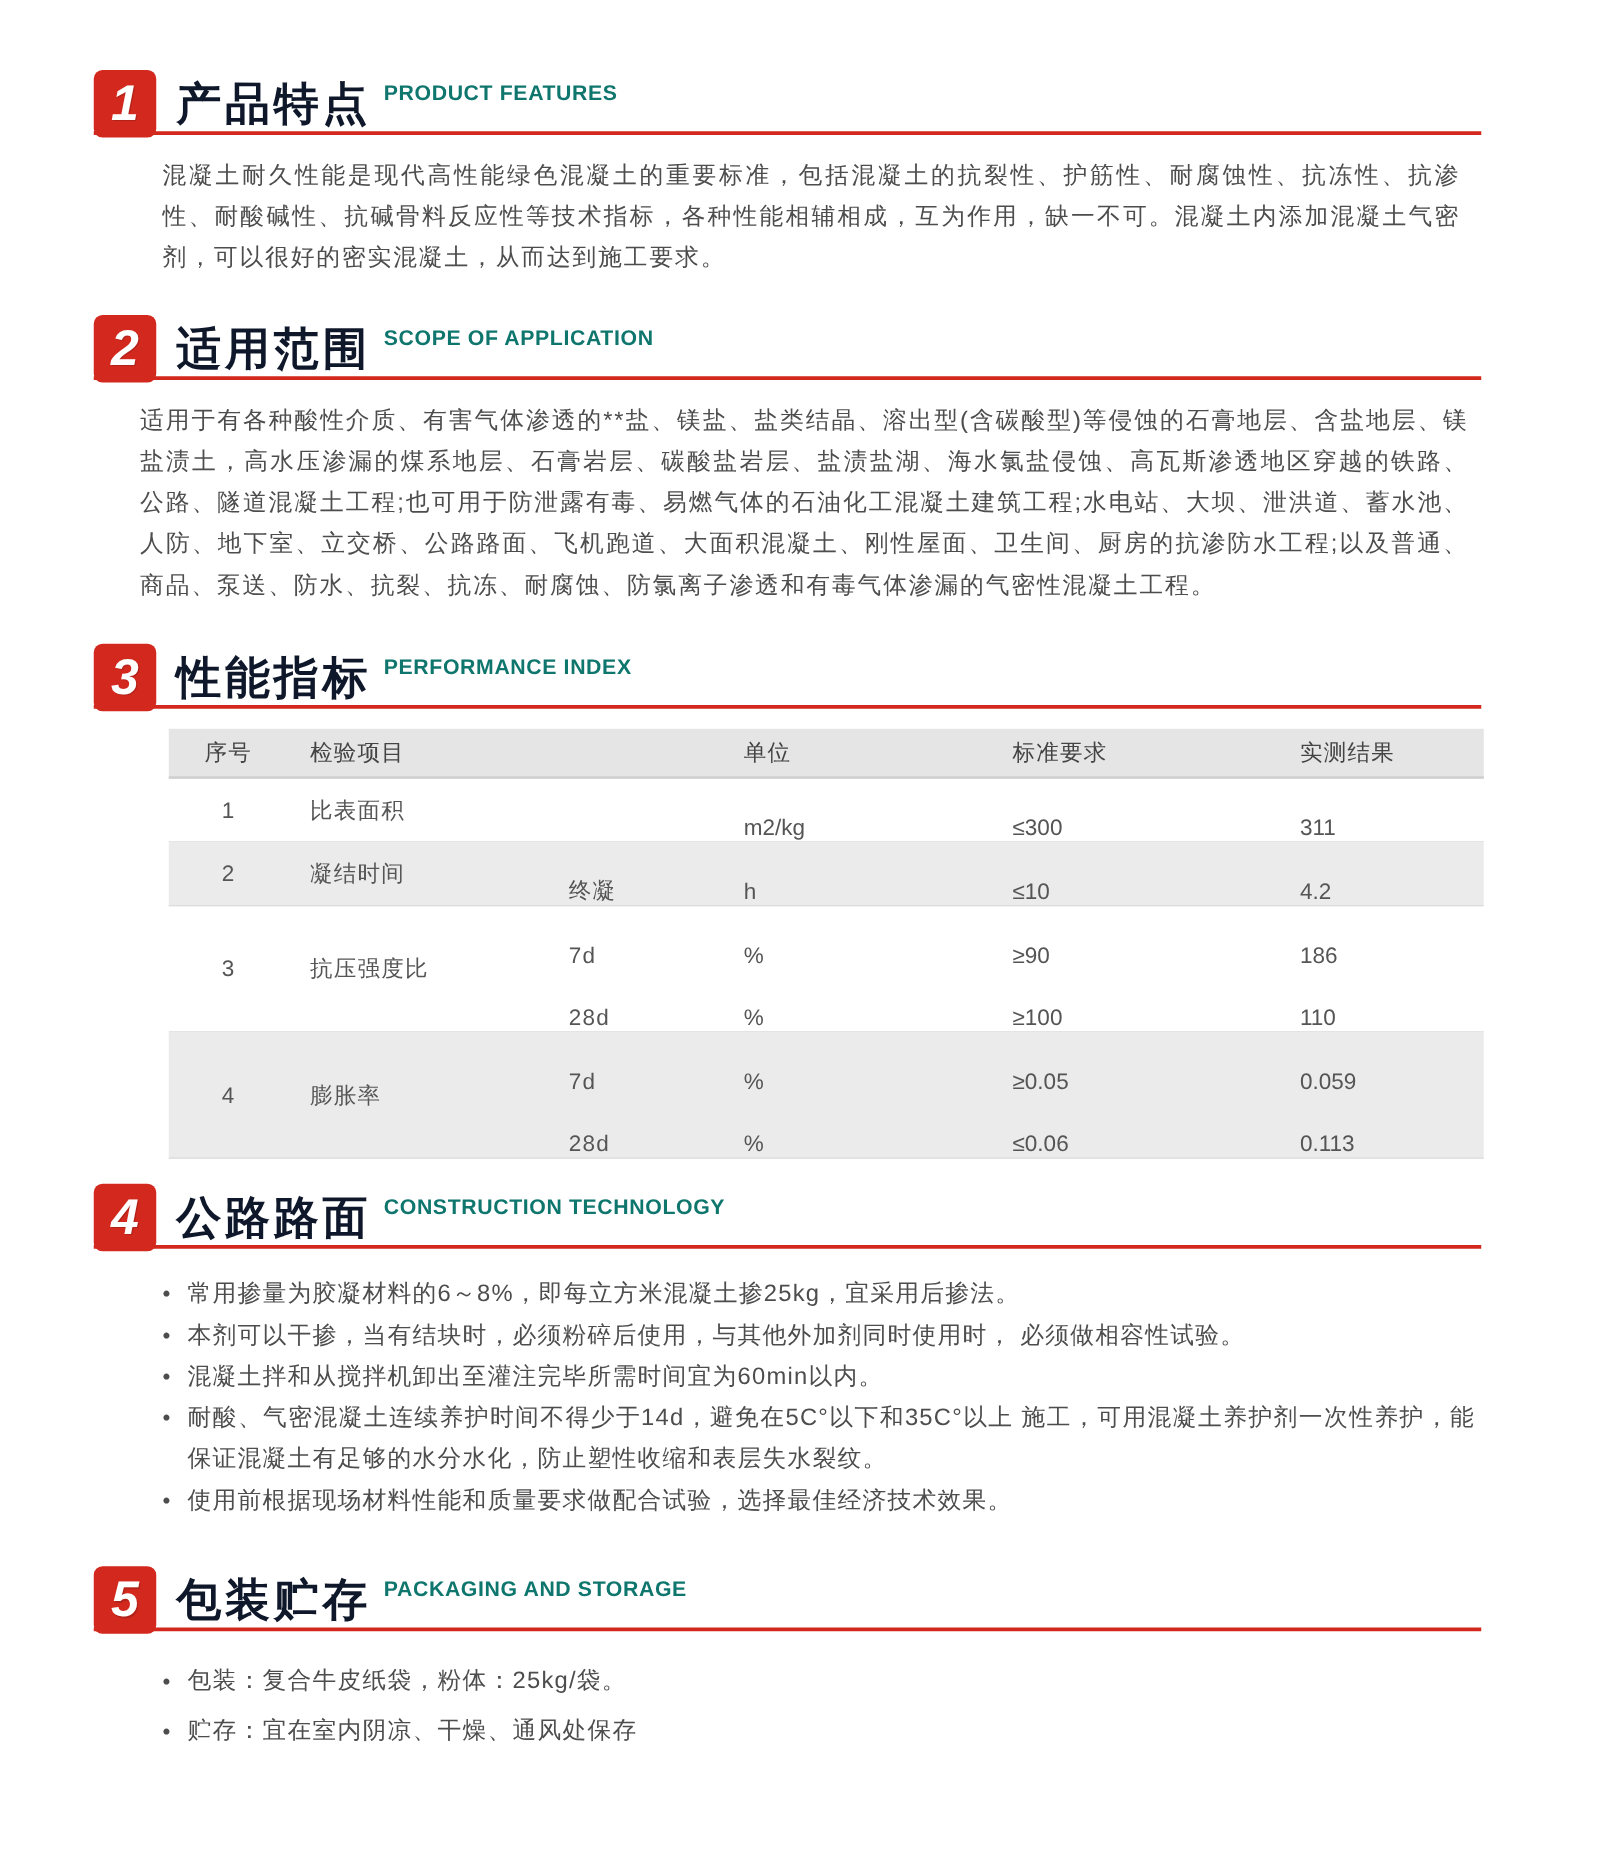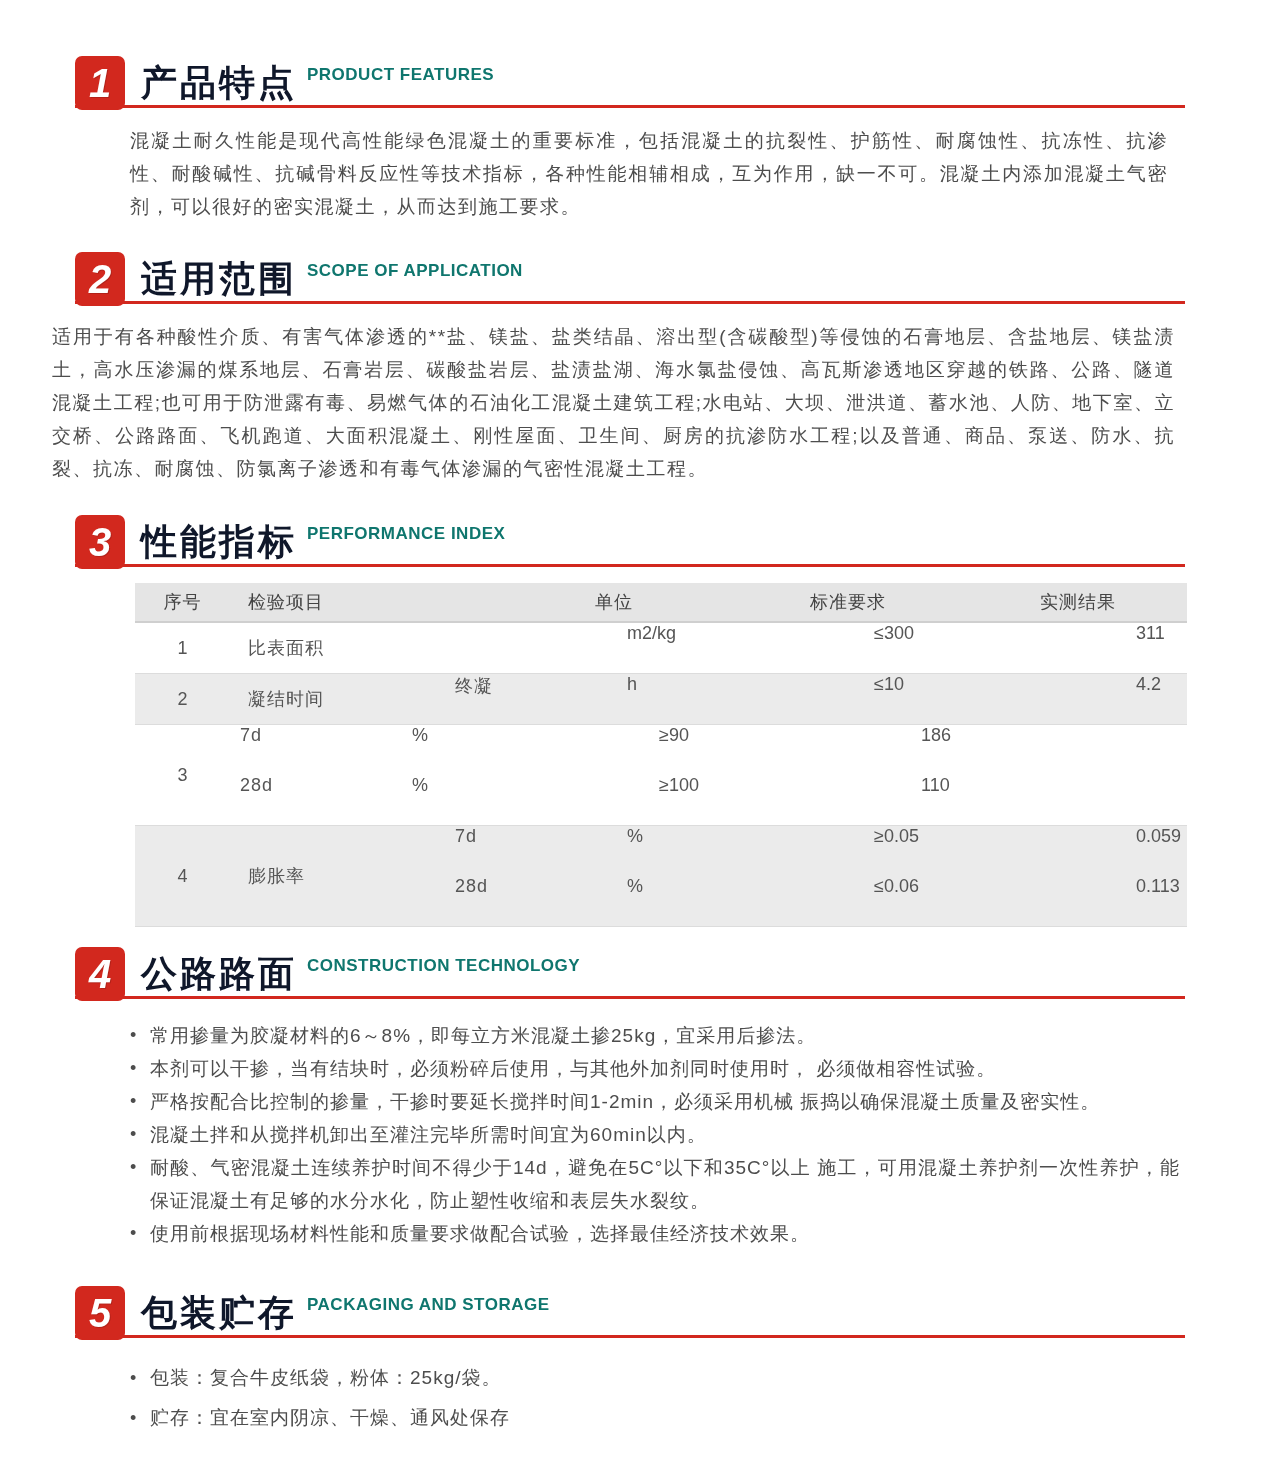--- a/index.html
+++ b/index.html
@@ -52,21 +52,21 @@
 
   
   .para {
     margin:16px 112px 0 130px;
     font-size:19px;
     line-height:33px;
     letter-spacing:1.5px;
     text-align:justify;
     color:#4d4d4d;
   }
-  .para-s2 { margin-left:52px; margin-right:105px; }
+  .para-s2 { margin-left:112px; margin-right:105px; }
 
   
   .bullets { margin:20px 100px 0 130px; list-style:none; }
   .bullets li {
     font-size:19px;
     line-height:33px;
     letter-spacing:1px;
     color:#4d4d4d;
     position:relative;
     padding-left:20px;
@@ -96,21 +96,21 @@
     color:#444;
   }
   .tgroup {
     display:flex;
     border-bottom:1px solid #dcdcdc;
   }
   .tgroup.shaded { background:#ebebeb; }
   .c-no    { width:95px;  display:flex; align-items:center; justify-content:center; }
   .c-item  { width:215px; display:flex; align-items:center; padding-left:18px; letter-spacing:1px; }
   .c-subwrap { flex:1; display:flex; flex-direction:column; }
-  .subrow  { height:50px; display:flex; align-items:flex-start;gap:32px; }
+  .subrow  { height:50px; display:flex; align-items:flex-end; }
   .c-sub   { width:150px; padding-left:10px; letter-spacing:1px; }
   .c-unit  { width:215px; }
   .c-std   { width:230px; }
   .c-res   { flex:1; }
   .t-headrow .h-no   { width:95px; text-align:center; letter-spacing:1px; }
   .t-headrow .h-item { width:215px; padding-left:18px; letter-spacing:1px; }
   .t-headrow .h-gap  { width:150px; }
   .t-headrow .h-unit { width:215px; letter-spacing:1px; }
   .t-headrow .h-std  { width:230px; letter-spacing:1px; }
   .t-headrow .h-res  { flex:1; letter-spacing:1px; }
@@ -182,20 +182,21 @@
             <div class="c-sub">终凝</div>
             <div class="c-unit">h</div>
             <div class="c-std">≤10</div>
             <div class="c-res">4.2</div>
           </div>
         </div>
       </div>
 
       <div class="tgroup">
         <div class="c-no">3</div>
+        <div class="c-item">抗压强度比</div>
         <div class="c-subwrap">
           <div class="subrow">
             <div class="c-sub">7d</div>
             <div class="c-unit">%</div>
             <div class="c-std">≥90</div>
             <div class="c-res">186</div>
           </div>
           <div class="subrow">
             <div class="c-sub">28d</div>
             <div class="c-unit">%</div>
@@ -228,21 +229,20 @@
 
   <section class="sec sec-4">
     <div class="sec-head">
       <div class="sec-num">4</div>
       <div class="sec-title-zh">公路路面</div>
       <div class="sec-title-en">CONSTRUCTION TECHNOLOGY</div>
     </div>
     <ul class="bullets">
       <li>常用掺量为胶凝材料的6～8%，即每立方米混凝土掺25kg，宜采用后掺法。</li>
       <li>本剂可以干掺，当有结块时，必须粉碎后使用，与其他外加剂同时使用时， 必须做相容性试验。</li>
-      <li>严格按配合比控制的掺量，干掺时要延长搅拌时间1-2min，必须采用机械 振捣以确保混凝土质量及密实性。</li>
       <li>混凝土拌和从搅拌机卸出至灌注完毕所需时间宜为60min以内。</li>
       <li>耐酸、气密混凝土连续养护时间不得少于14d，避免在5C°以下和35C°以上 施工，可用混凝土养护剂一次性养护，能保证混凝土有足够的水分水化，防止塑性收缩和表层失水裂纹。</li>
       <li>使用前根据现场材料性能和质量要求做配合试验，选择最佳经济技术效果。</li>
     </ul>
   </section>
 
   <section class="sec sec-5">
     <div class="sec-head">
       <div class="sec-num">5</div>
       <div class="sec-title-zh">包装贮存</div>

